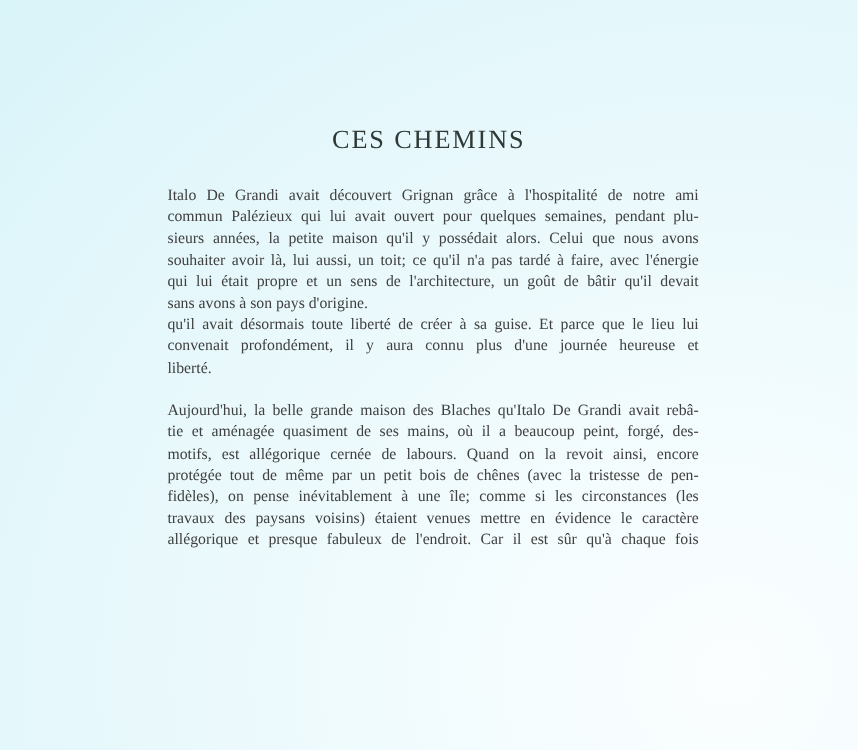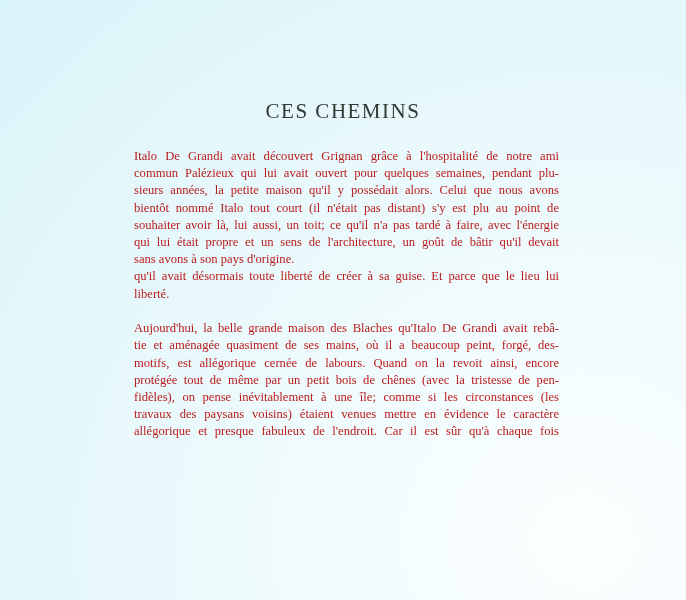--- a/index.html
+++ b/index.html
@@ -34,21 +34,21 @@
       font-weight: normal;
     }
     .body-text {
       position: absolute;
       left: 134px;
       top: 148px;
       width: 425px;
       font-family: "Liberation Serif", "DejaVu Serif", serif;
       font-size: 12.6px;
       line-height: 17.2px;
-      color: #b91c1c;
+      color: #404040;
       text-align: justify;
     }
     .para {
       margin: 0;
       text-align: justify;
       text-align-last: left;
     }
     .line {
       display: block;
       text-align: justify;
@@ -67,27 +67,27 @@
 <body>
 
 <div class="page">
   <h1 class="title">CES CHEMINS</h1>
 
   <div class="body-text">
     <div class="para">
       <span class="line">Italo De Grandi avait découvert Grignan grâce à l'hospitalité de notre ami</span>
       <span class="line">commun Palézieux qui lui avait ouvert pour quelques semaines, pendant plu-</span>
       <span class="line">sieurs années, la petite maison qu'il y possédait alors. Celui que nous avons</span>
-      <span class="line">bientôt nommé Italo tout court (il n'était pas distant) s'y est plu au point de</span>
       <span class="line">souhaiter avoir là, lui aussi, un toit; ce qu'il n'a pas tardé à faire, avec l'énergie</span>
       <span class="line">qui lui était propre et un sens de l'architecture, un goût de bâtir qu'il devait</span>
       <span class="line last">sans avons à son pays d'origine.</span>
     </div>
     <div class="para">
       <span class="line">qu'il avait désormais toute liberté de créer à sa guise. Et parce que le lieu lui</span>
+      <span class="line">convenait profondément, il y aura connu plus d'une journée heureuse et</span>
       <span class="line last">liberté.</span>
     </div>
     <div class="para-gap"></div>
     <div class="para">
       <span class="line">Aujourd'hui, la belle grande maison des Blaches qu'Italo De Grandi avait rebâ-</span>
       <span class="line">tie et aménagée quasiment de ses mains, où il a beaucoup peint, forgé, des-</span>
       <span class="line">motifs, est allégorique cernée de labours. Quand on la revoit ainsi, encore</span>
       <span class="line">protégée tout de même par un petit bois de chênes (avec la tristesse de pen-</span>
       <span class="line">fidèles), on pense inévitablement à une île; comme si les circonstances (les</span>
       <span class="line">travaux des paysans voisins) étaient venues mettre en évidence le caractère</span>

